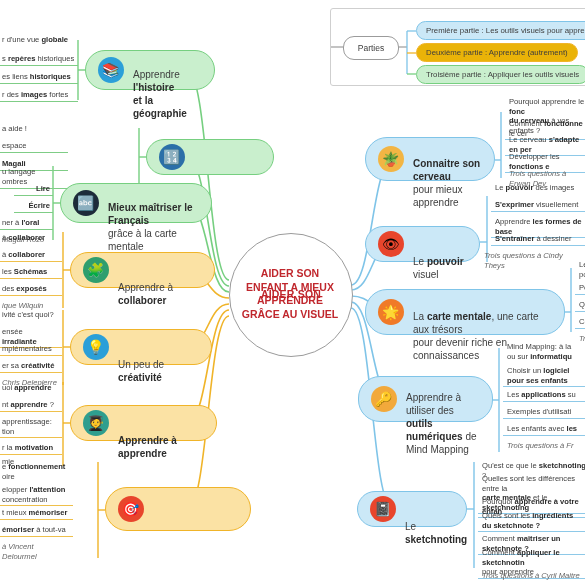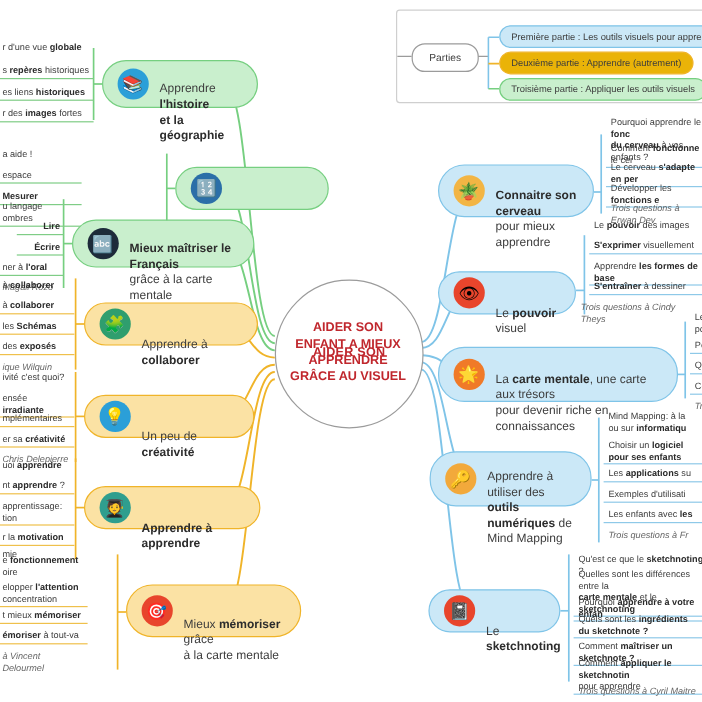--- a/index.html
+++ b/index.html
@@ -133,21 +133,21 @@
   <div class="leaf ul-green plain" style="left:-2px;top:33px;width:80px;">r d'une vue <b>globale</b></div>
   <div class="leaf ul-green" style="left:-2px;top:52px;width:80px;">s <b>repères</b> historiques</div>
   <div class="leaf ul-green" style="left:-2px;top:70px;width:80px;">es liens <b>historiques</b></div>
   <div class="leaf ul-green" style="left:-2px;top:88px;width:80px;">r des <b>images</b> fortes</div>
 
   <div class="node green" style="left:146px;top:139px;width:128px;height:36px;">
     <div class="ico" style="background:#2b6fa8;">🔢</div>
   </div>
   <div class="leaf plain" style="left:-2px;top:122px;width:70px;">a aide !</div>
   <div class="leaf ul-green" style="left:-2px;top:139px;width:70px;"> espace</div>
-  <div class="leaf ul-green" style="left:-2px;top:157px;width:70px;"><b>Mesurer</b></div>
+  <div class="leaf ul-green" style="left:-2px;top:157px;width:70px;"><b>Magali</b></div>
   <div class="leaf ul-green" style="left:-2px;top:175px;width:70px;">ombres</div>
 
   <div class="node green" style="left:60px;top:183px;width:152px;height:40px;">
     <div class="ico" style="background:#1d2b3a;">🔤</div>
     <div class="lbl"><b>Mieux maîtriser le Français</b><br>grâce à la carte mentale</div>
   </div>
   <div class="leaf plain" style="left:-2px;top:165px;width:55px;">u langage</div>
   <div class="leaf ul-green" style="left:14px;top:182px;width:39px;text-align:right;"><b>Lire</b></div>
   <div class="leaf ul-green" style="left:14px;top:199px;width:39px;text-align:right;"><b>Écrire</b></div>
   <div class="leaf ul-green" style="left:-2px;top:216px;width:55px;">ner à <b>l'oral</b></div>
@@ -178,21 +178,20 @@
     <div class="lbl"><b>Apprendre à apprendre</b></div>
   </div>
   <div class="leaf plain" style="left:-2px;top:381px;width:64px;">uoi <b>apprendre</b></div>
   <div class="leaf ul-amber" style="left:-2px;top:398px;width:64px;">nt <b>apprendre</b> ?</div>
   <div class="leaf ul-amber" style="left:-2px;top:415px;width:64px;">apprentissage:<br>tion</div>
   <div class="leaf ul-amber" style="left:-2px;top:441px;width:64px;">r la <b>motivation</b></div>
   <div class="leaf plain" style="left:-2px;top:455px;width:64px;">mie</div>
 
   <div class="node amber" style="left:105px;top:487px;width:146px;height:44px;">
     <div class="ico" style="background:#e8452c;">🎯</div>
-    <div class="lbl">Mieux <b>mémoriser</b> grâce<br>à la carte mentale</div>
   </div>
   <div class="leaf plain" style="left:-2px;top:460px;width:75px;">e <b>fonctionnement</b><br>oire</div>
   <div class="leaf ul-amber" style="left:-2px;top:483px;width:75px;">elopper <b>l'attention</b><br> concentration</div>
   <div class="leaf ul-amber" style="left:-2px;top:506px;width:75px;">t mieux <b>mémoriser</b></div>
   <div class="leaf ul-amber" style="left:-2px;top:523px;width:75px;"><b>émoriser</b> à tout-va</div>
   <div class="leaf q plain" style="left:-2px;top:540px;width:75px;">à Vincent Delourmel</div>
 
   <div class="node blue" style="left:365px;top:137px;width:130px;height:44px;">
     <div class="ico" style="background:#f2b544;">🪴</div>
     <div class="lbl"><b>Connaitre son cerveau</b><br>pour mieux apprendre</div>

